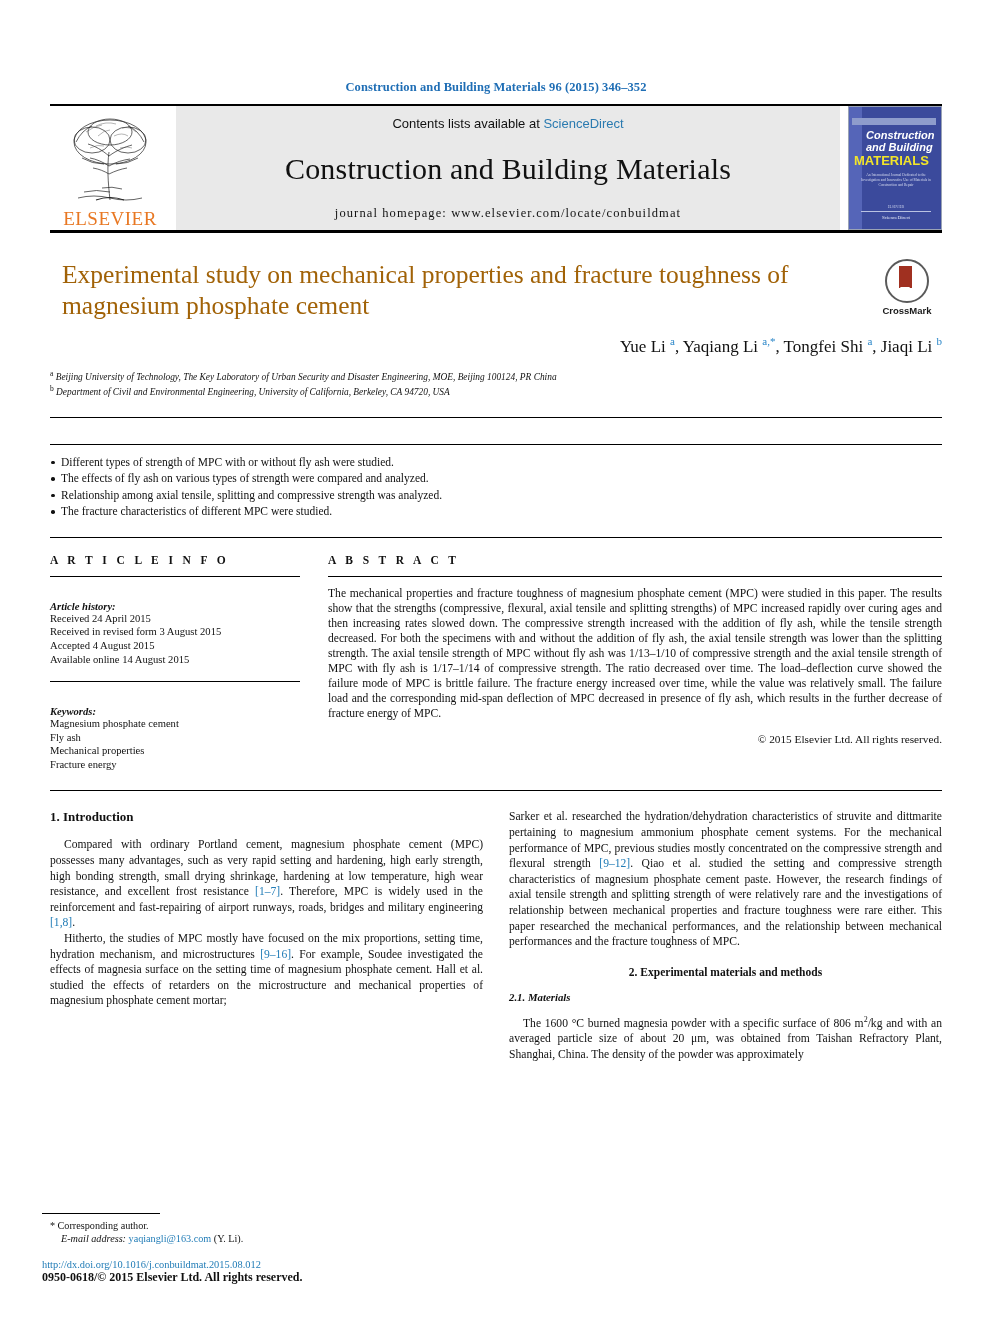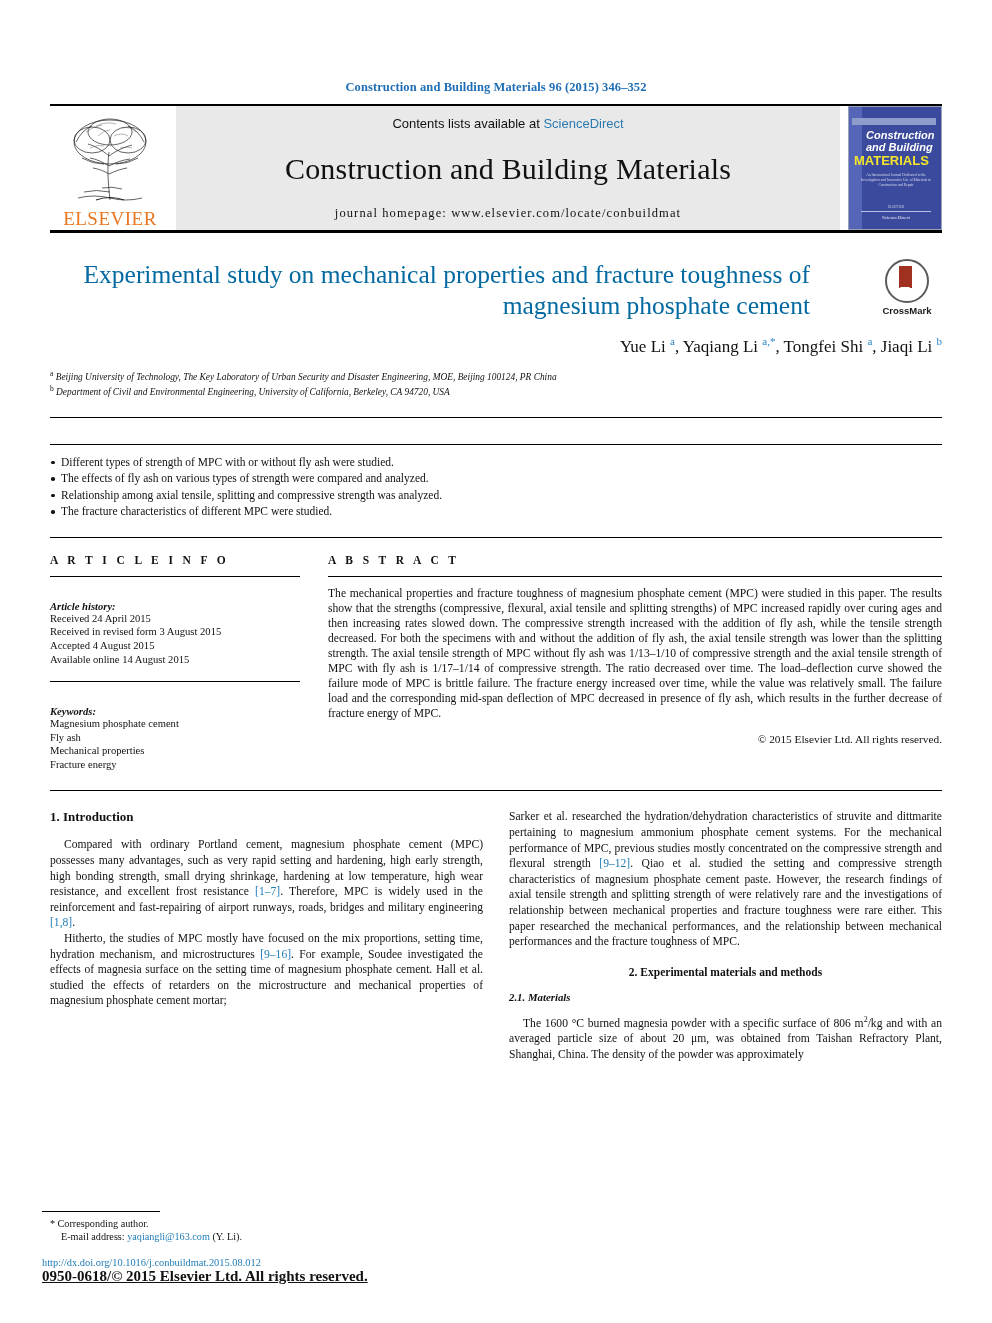--- a/index.html
+++ b/index.html
@@ -161,25 +161,24 @@
 
   
   .title-block {
     margin: 26px 42px 0 42px;
     position: relative;
   }
   .paper-title {
     font-family: "Liberation Serif", serif;
     font-size: 25.5px;
     line-height: 31px;
-    color: #0369a1;
+    color: #a16207;
     font-weight: normal;
-    margin: 0;
+    margin: 12px;
     max-width: 760px;
-    text-align: right;
   }
   .authors {
     font-family: "Liberation Serif", serif;
     font-size: 17px;
     margin-top: 14px;
     color: #111;
     text-align: right;
   }
   .authors sup, .aff sup {
     color: #2a86c8;
@@ -370,33 +369,32 @@
     border-top: 1px solid #000;
     width: 118px;
     margin-bottom: 5px;
   }
   .fn-line {
     font-family: "Liberation Serif", serif;
     font-size: 10.2px;
     line-height: 13.6px;
     color: #111;
   }
-  .fn-line .ital { }
+  .fn-line .ital { font-style: italic; }
   .fn-doi {
     font-family: "Liberation Serif", serif;
     font-size: 10.4px;
     color: #1f7bb6;
     margin-top: 13px;
   }
   .fn-issn {
     font-family: "Liberation Serif", serif;
-    font-size: 15px;
-    color: #111;
-    font-weight: bold;
-    text-decoration: underline;
+    font-size: 12px;
+    color: #111;
+    font-weight: bold;
   }
   sup.sm { font-size: 8px; }
 </style>
 </head>
 <body>
 
 <div class="page">
 
   <div class="running-head">Construction and Building Materials 96 (2015) 346–352</div>
 

